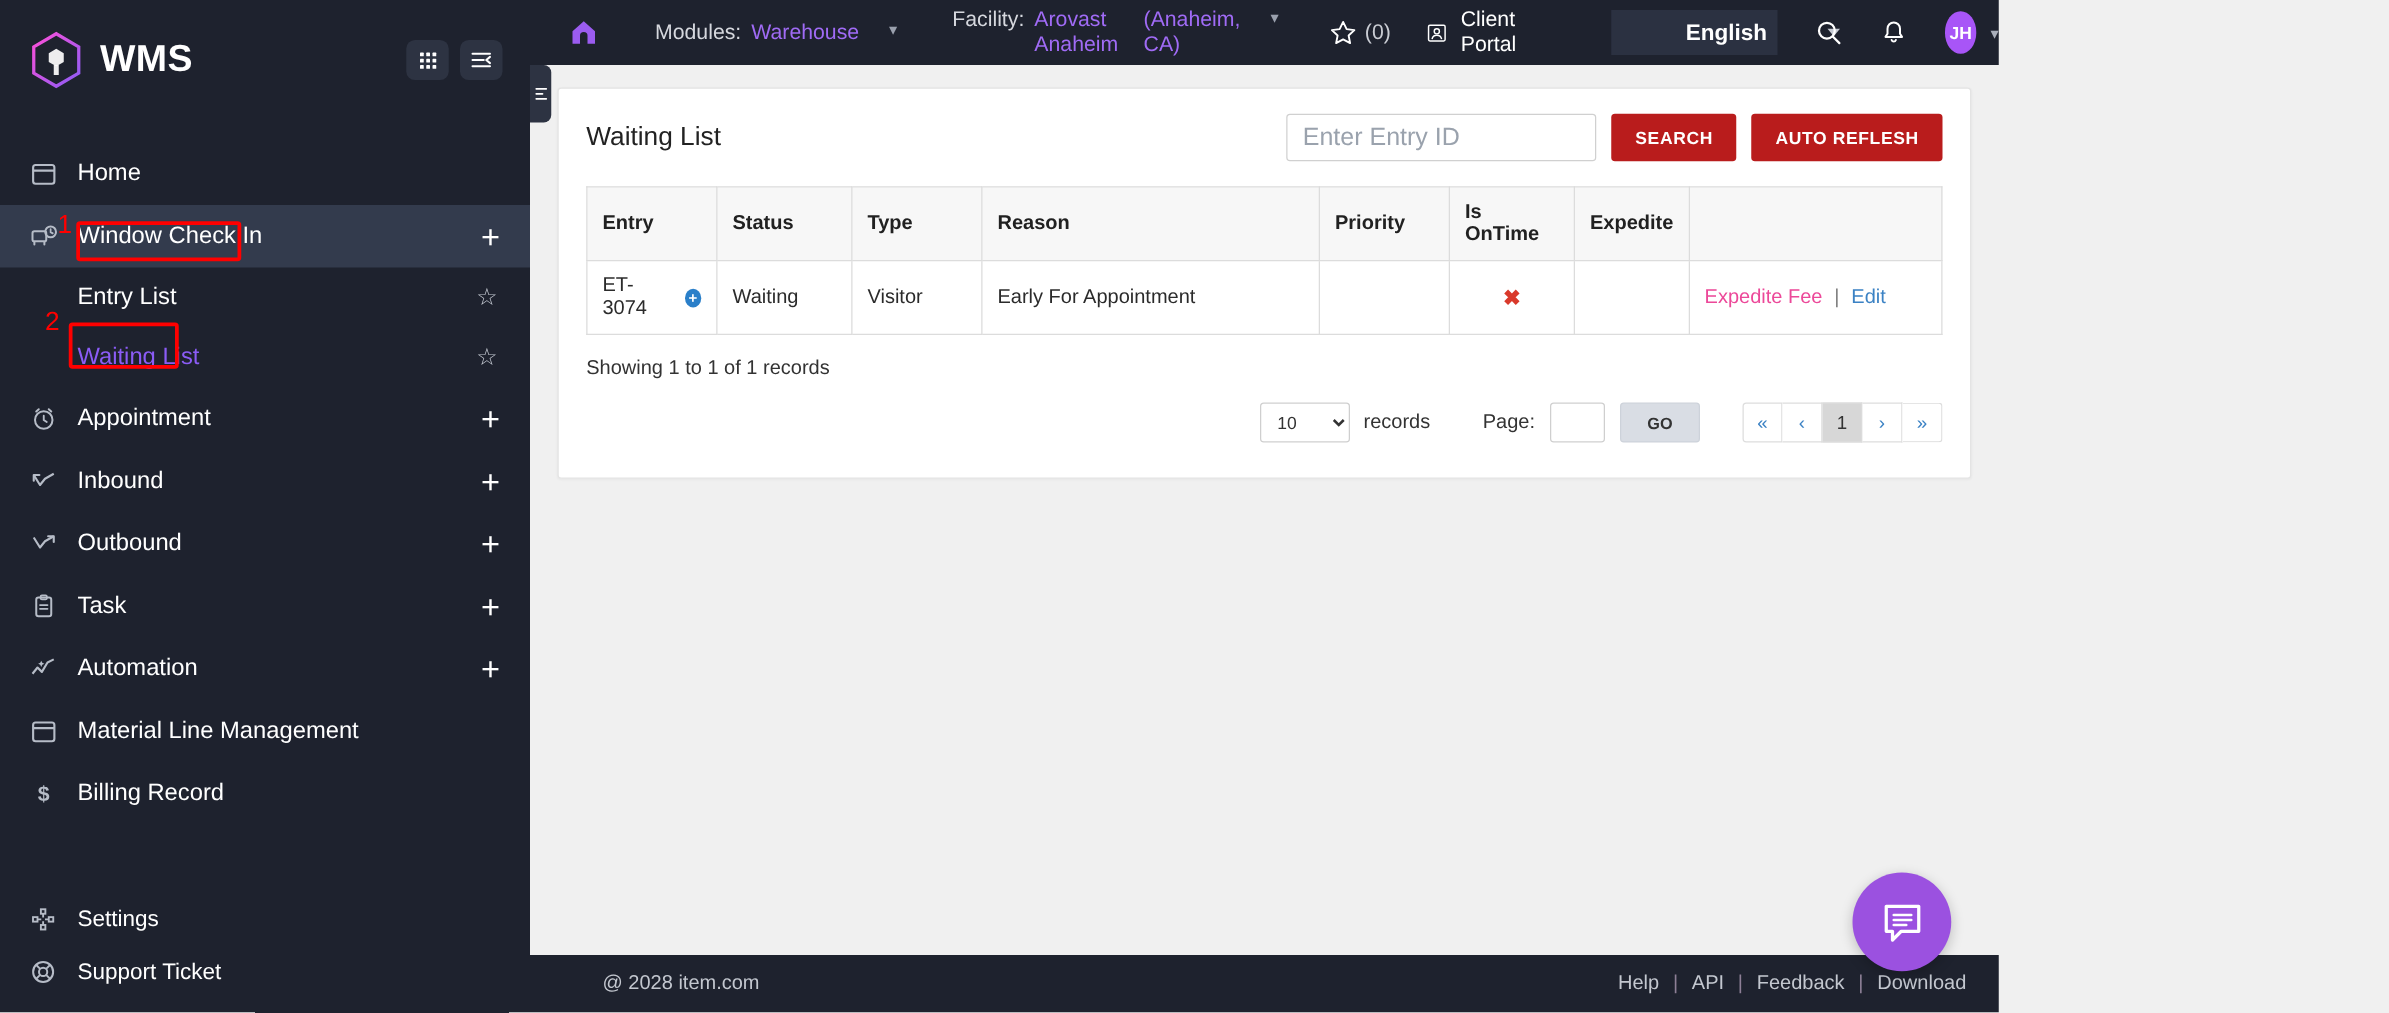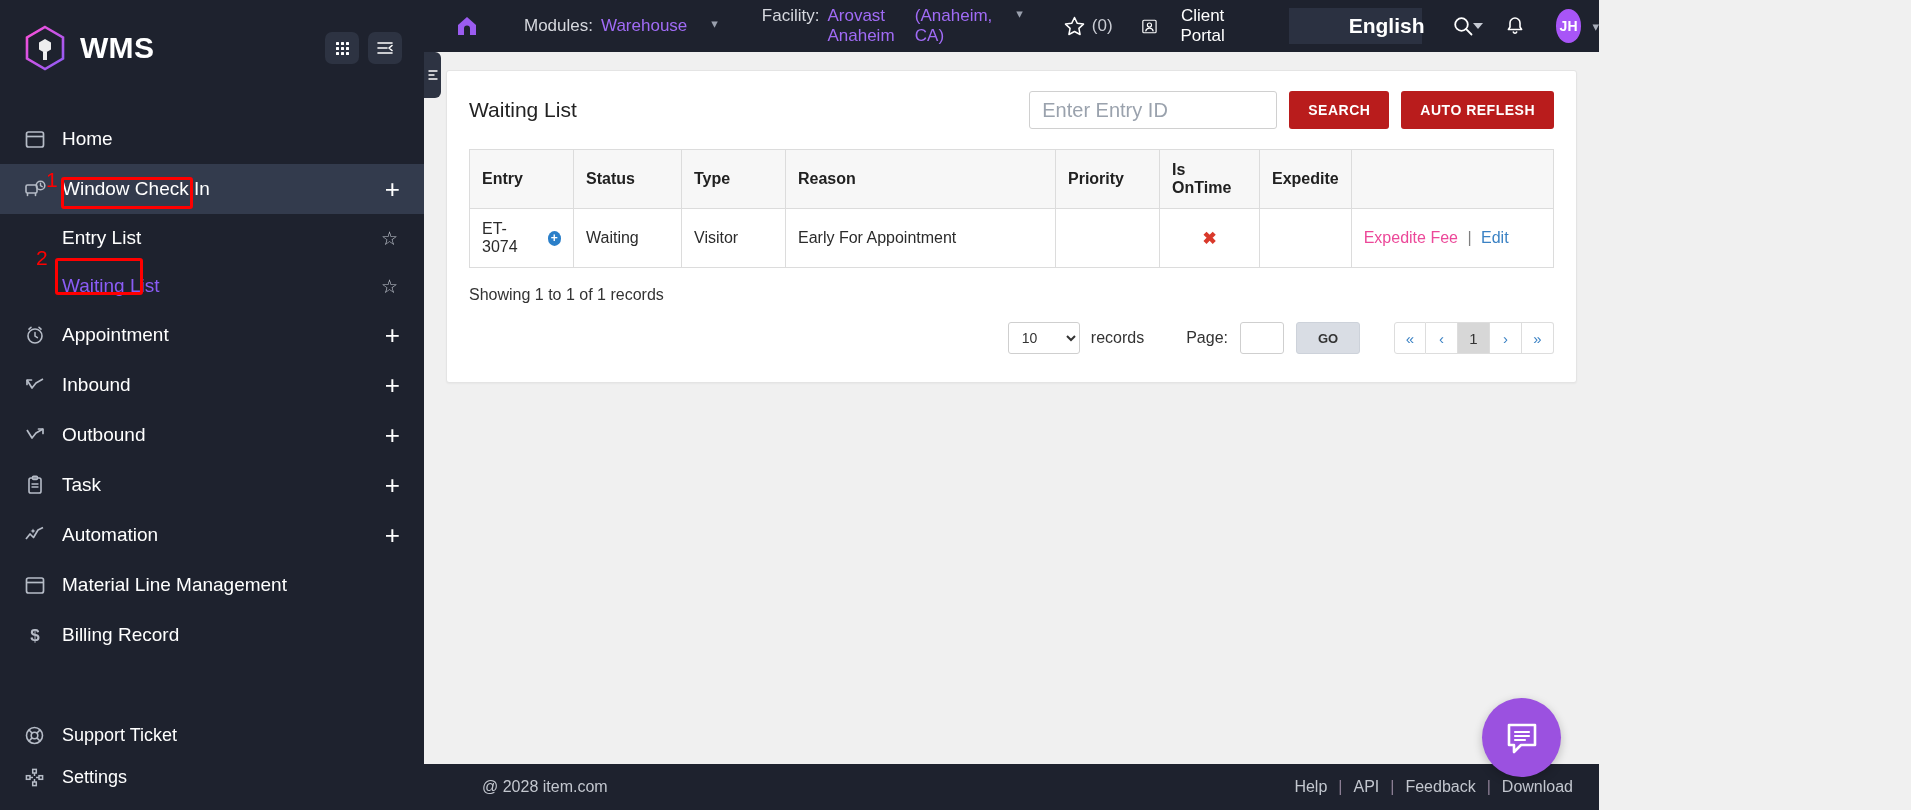--- a/index.html
+++ b/index.html
@@ -69,27 +69,27 @@
     height: 52px; background: #1e222e; display: flex; align-items: center;
     padding-left: 30px; flex: 0 0 52px; color: #ffffff;
   }
   .home-ico { color: #9b5cf0; display: flex; align-items: center; cursor: pointer; }
   .tb-group { display: flex; align-items: flex-start; margin-left: 44px; font-size: 17px; }
   .tb-lab { color: #d6d8de; }
   .tb-val { color: #a06bf5; margin-left: 8px; }
   .tb-caret { color: #9aa0ad; margin-left: 24px; font-size: 13px; cursor: pointer; }
   .tb-star { display: flex; align-items: center; margin-left: 40px; cursor: pointer; }
   .tb-star-count { color: #c9ccd3; font-size: 17px; margin-left: 6px; }
-  .tb-portal { display: flex; align-items: center; margin-left: 28px; cursor: pointer; text-align: center; }
+  .tb-portal { display: flex; align-items: center; margin-left: 28px; cursor: pointer; }
   .tb-portal span { color: #ffffff; font-size: 17px; margin-left: 11px; }
   .lang-sel {
     margin-left: 52px; width: 133px; height: 36px; background: #2b3141;
     display: flex; align-items: center; padding: 0 12px; cursor: pointer;
   }
-  .lang-sel span { color: #ffffff; font-size: 21px; font-weight: 600; flex: 1; margin-left: 48px; }
+  .lang-sel span { color: #ffffff; font-size: 18px; font-weight: 600; flex: 1; margin-left: 48px; }
   .tri-down { width: 0; height: 0; border-left: 5px solid transparent; border-right: 5px solid transparent; border-top: 6px solid #c6cad3; }
   .tb-icon { margin-left: 30px; color: #ffffff; cursor: pointer; display: flex; align-items: center; }
   .avatar {
     width: 34px; height: 34px; border-radius: 50%; background: #a855f7;
     color: #fff; font-size: 14px; font-weight: 600; display: flex;
     align-items: center; justify-content: center; margin-left: 30px; cursor: pointer;
   }
   .avatar-caret { color: #a9aeba; font-size: 13px; margin-left: 11px; cursor: pointer; }
 
   .content { flex: 1; padding: 18px 22px 0 22px; position: relative; overflow: hidden; }
@@ -337,38 +337,38 @@
             </svg>
         </span>
         <span class="nav-label">Billing Record</span>
       </div>
     </nav>
 
     <div class="nav-bottom">
       <div class="nav-item small">
         <span class="nav-ico">
           <svg width="21" height="21" viewBox="0 0 21 21">
-              <circle cx="10.5" cy="10.5" r="8" stroke="#b6bcc7" stroke-width="1.6" fill="none"></circle>
-              <circle cx="10.5" cy="10.5" r="3.3" stroke="#b6bcc7" stroke-width="1.6" fill="none"></circle>
-              <path d="M4.8 4.8l3.3 3.3M16.2 4.8l-3.3 3.3M4.8 16.2l3.3-3.3M16.2 16.2l-3.3-3.3" stroke="#b6bcc7" stroke-width="1.5"></path>
-            </svg>
-        </span>
-        <span class="nav-label">Support Ticket</span>
-      </div>
-      <div class="nav-item small">
-        <span class="nav-ico">
-          <svg width="21" height="21" viewBox="0 0 21 21">
               <rect x="8.7" y="2.4" width="3.6" height="3.6" stroke="#b6bcc7" stroke-width="1.5" fill="none"></rect>
               <rect x="8.7" y="15" width="3.6" height="3.6" stroke="#b6bcc7" stroke-width="1.5" fill="none"></rect>
               <rect x="2.4" y="8.7" width="3.6" height="3.6" stroke="#b6bcc7" stroke-width="1.5" fill="none"></rect>
               <rect x="15" y="8.7" width="3.6" height="3.6" stroke="#b6bcc7" stroke-width="1.5" fill="none"></rect>
               <path d="M10.5 6v3M10.5 12v3M6 10.5h3M12 10.5h3" stroke="#b6bcc7" stroke-width="1.5"></path>
             </svg>
         </span>
         <span class="nav-label">Settings</span>
+      </div>
+      <div class="nav-item small">
+        <span class="nav-ico">
+          <svg width="21" height="21" viewBox="0 0 21 21">
+              <circle cx="10.5" cy="10.5" r="8" stroke="#b6bcc7" stroke-width="1.6" fill="none"></circle>
+              <circle cx="10.5" cy="10.5" r="3.3" stroke="#b6bcc7" stroke-width="1.6" fill="none"></circle>
+              <path d="M4.8 4.8l3.3 3.3M16.2 4.8l-3.3 3.3M4.8 16.2l3.3-3.3M16.2 16.2l-3.3-3.3" stroke="#b6bcc7" stroke-width="1.5"></path>
+            </svg>
+        </span>
+        <span class="nav-label">Support Ticket</span>
       </div>
     </div>
 
     <div class="annot" style="left:61px; top:177px; width:132px; height:32px;"></div>
     <div class="annot-num" style="left:46px; top:168px;">1</div>
     <div class="annot" style="left:55px; top:258px; width:88px; height:37px;"></div>
     <div class="annot-num" style="left:36px; top:246px;">2</div>
   </aside>
 
   <div class="main">

